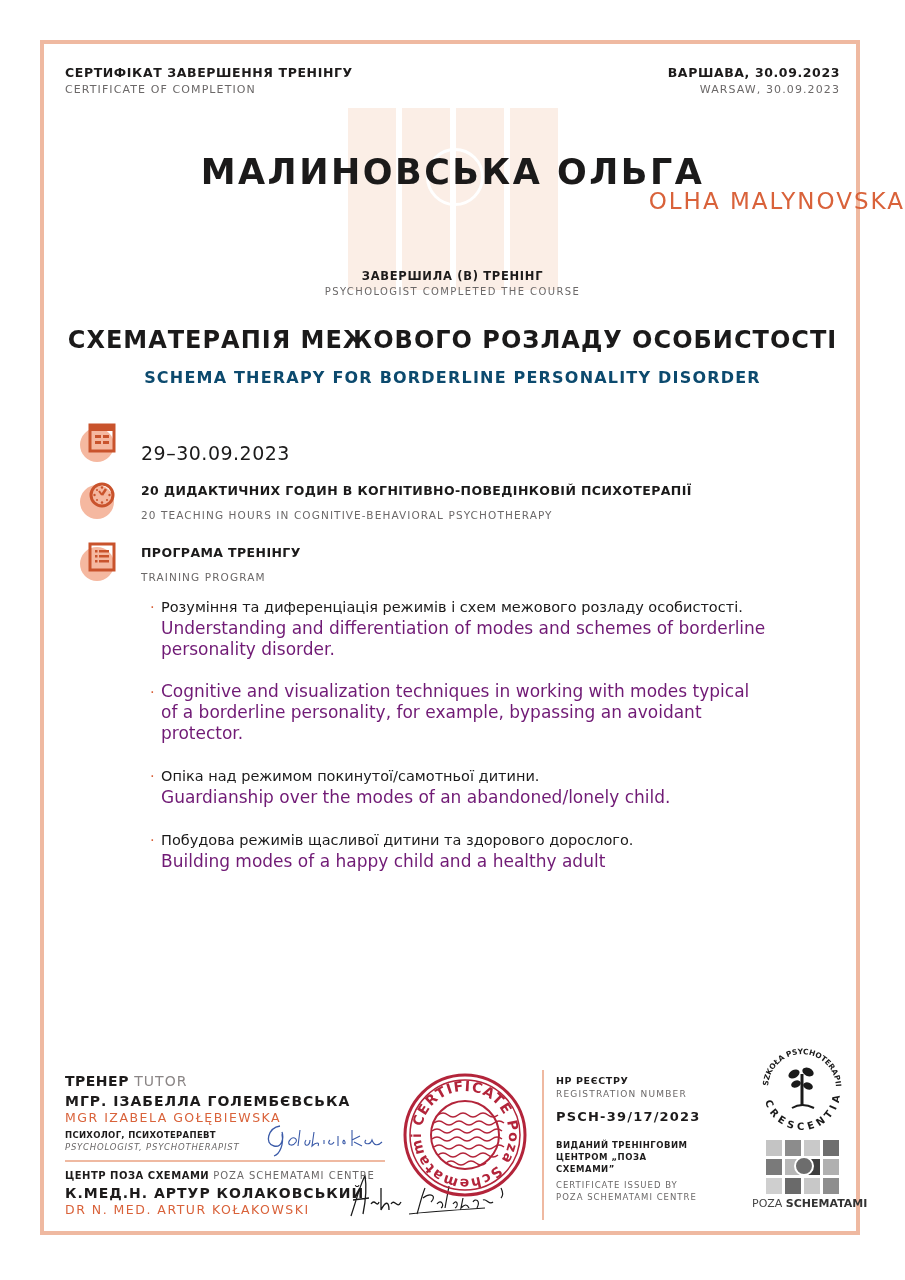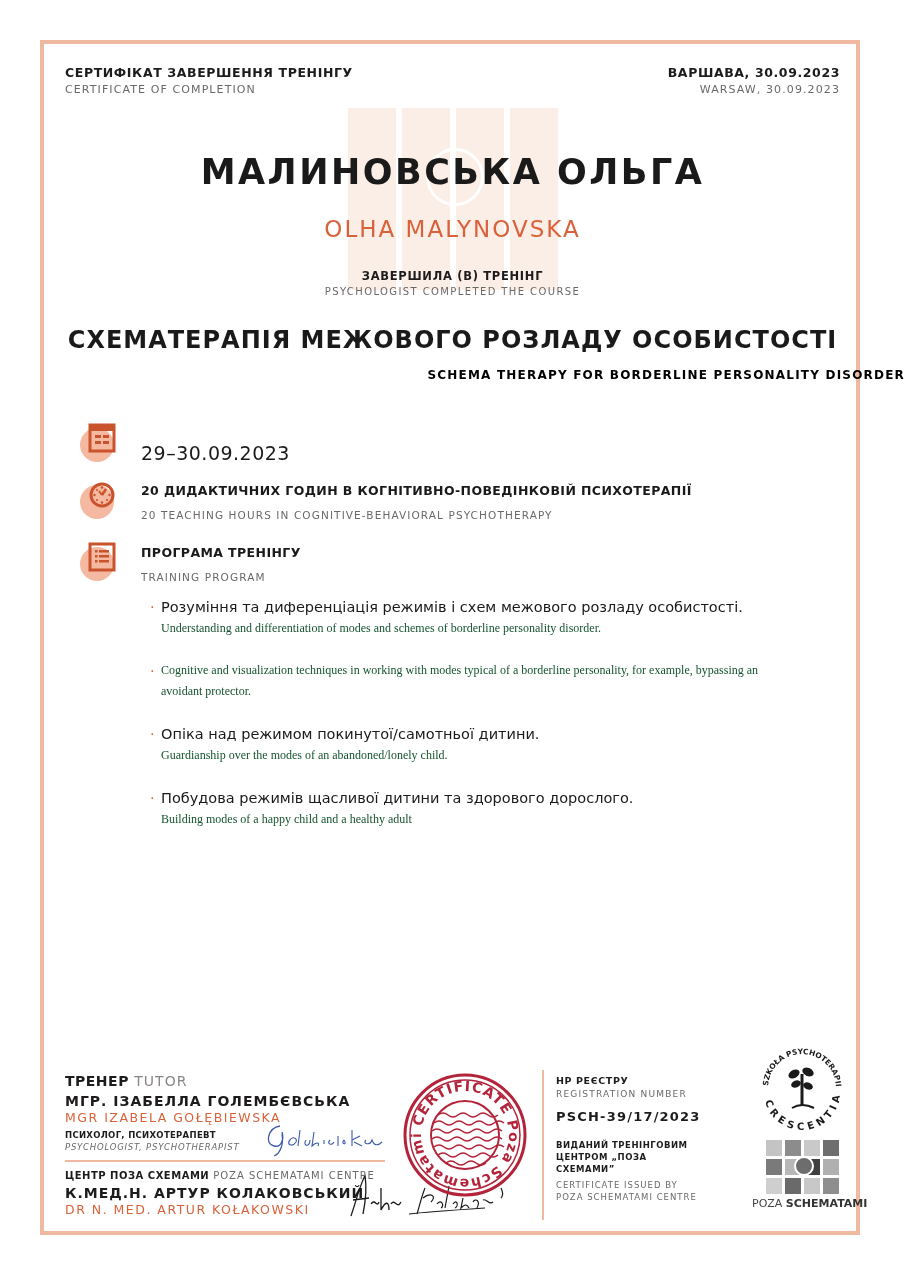--- a/index.html
+++ b/index.html
@@ -17,39 +17,39 @@
     position: absolute; left: 78px; top: 40px; width: 58px; height: 58px;
     border: 3px solid #fff; border-radius: 50%; box-sizing: border-box;
   }
   .hdr-left { position: absolute; left: 65px; top: 65px; }
   .hdr-right { position: absolute; right: 65px; top: 65px; text-align: right; }
   .hdr-title { font-weight: bold; font-size: 12.5px; letter-spacing: 0.6px; color: #1d1b1b; }
   .hdr-sub { font-size: 11px; letter-spacing: 1.1px; color: #6b6868; margin-top: 3px; }
 
   .center { position: absolute; left: 0; width: 905px; text-align: center; }
   .name-ua { top: 152px; font-size: 35px; font-weight: bold; letter-spacing: 2.5px; color: #1b1a1a; }
-  .name-en { top: 216px; font-size: 23px; letter-spacing: 2px; color: #d9623a; }
+  .name-en { top: 188px; font-size: 23px; letter-spacing: 2px; color: #d9623a; text-align: right; }
   .completed-ua { top: 269px; font-size: 11.5px; font-weight: bold; letter-spacing: 0.7px; }
   .completed-en { top: 286px; font-size: 10px; letter-spacing: 1.4px; color: #6b6868; }
   .course-ua { top: 326px; font-size: 24px; font-weight: bold; letter-spacing: 1px; color: #1b1a1a; }
-  .course-en { top: 368px; font-size: 12px; font-weight: bold; letter-spacing: 1.2px; color: #000000; text-align: right; }
+  .course-en { top: 368px; font-size: 16px; font-weight: bold; letter-spacing: 1.2px; color: #0c4a6e; }
 
   .info-row { position: absolute; left: 80px; display: flex; align-items: flex-end; }
   .icon-wrap { position: relative; width: 44px; height: 44px; margin-right: 17px; }
   .icon-blob { position: absolute; left: 0; top: 8px; width: 34px; height: 34px; border-radius: 50%; background: #f5b8a0; }
   .icon-svg { position: absolute; left: 8px; top: 2px; width: 28px; height: 32px; }
   .info-date { font-size: 19px; letter-spacing: 0.5px; color: #1b1a1a; margin-top: 12px; }
   .info-title { font-size: 12.5px; font-weight: bold; letter-spacing: 0.4px; color: #1b1a1a; margin-top: 9px; }
   .info-sub { font-size: 10.5px; letter-spacing: 1.1px; color: #6b6868; margin-top: 11px; }
 
   .program { position: absolute; left: 150px; top: 596px; width: 660px; }
   .prog-item { margin-bottom: 21px; }
   .prog-ua { font-size: 14.5px; line-height: 22px; color: #1b1a1a; padding-left: 11px; position: relative; }
   .prog-ua .dot { position: absolute; left: 0; top: 0; color: #d9623a; }
-  .prog-en { font-size: 12px; line-height: 21px; color: #14532d; padding-left: 11px; font-family: Liberation Serif, serif; }
+  .prog-en { font-size: 17px; line-height: 21px; color: #701a75; padding-left: 11px; }
 
   .footer-left { position: absolute; left: 65px; top: 1073px; width: 330px; }
   .f-label { font-size: 14px; font-weight: bold; letter-spacing: 0.5px; }
   .f-label .en { font-weight: normal; color: #8a8585; letter-spacing: 1px; }
   .f-name-ua { font-size: 14px; font-weight: bold; letter-spacing: 1px; margin-top: 4px; }
   .f-name-en { font-size: 12.5px; letter-spacing: 1.5px; color: #d9623a; margin-top: 1px; }
   .f-role-ua { font-size: 8.5px; font-weight: bold; letter-spacing: 0.3px; margin-top: 5px; }
   .f-role-en { font-size: 8.5px; letter-spacing: 0.8px; color: #6b6868; margin-top: 2px; font-style: italic; }
   .f-divider { width: 320px; height: 2px; background: #efb9a1; margin: 8px 0 8px 0; }
   .f-centre { font-size: 10px; font-weight: bold; letter-spacing: 0.5px; }

